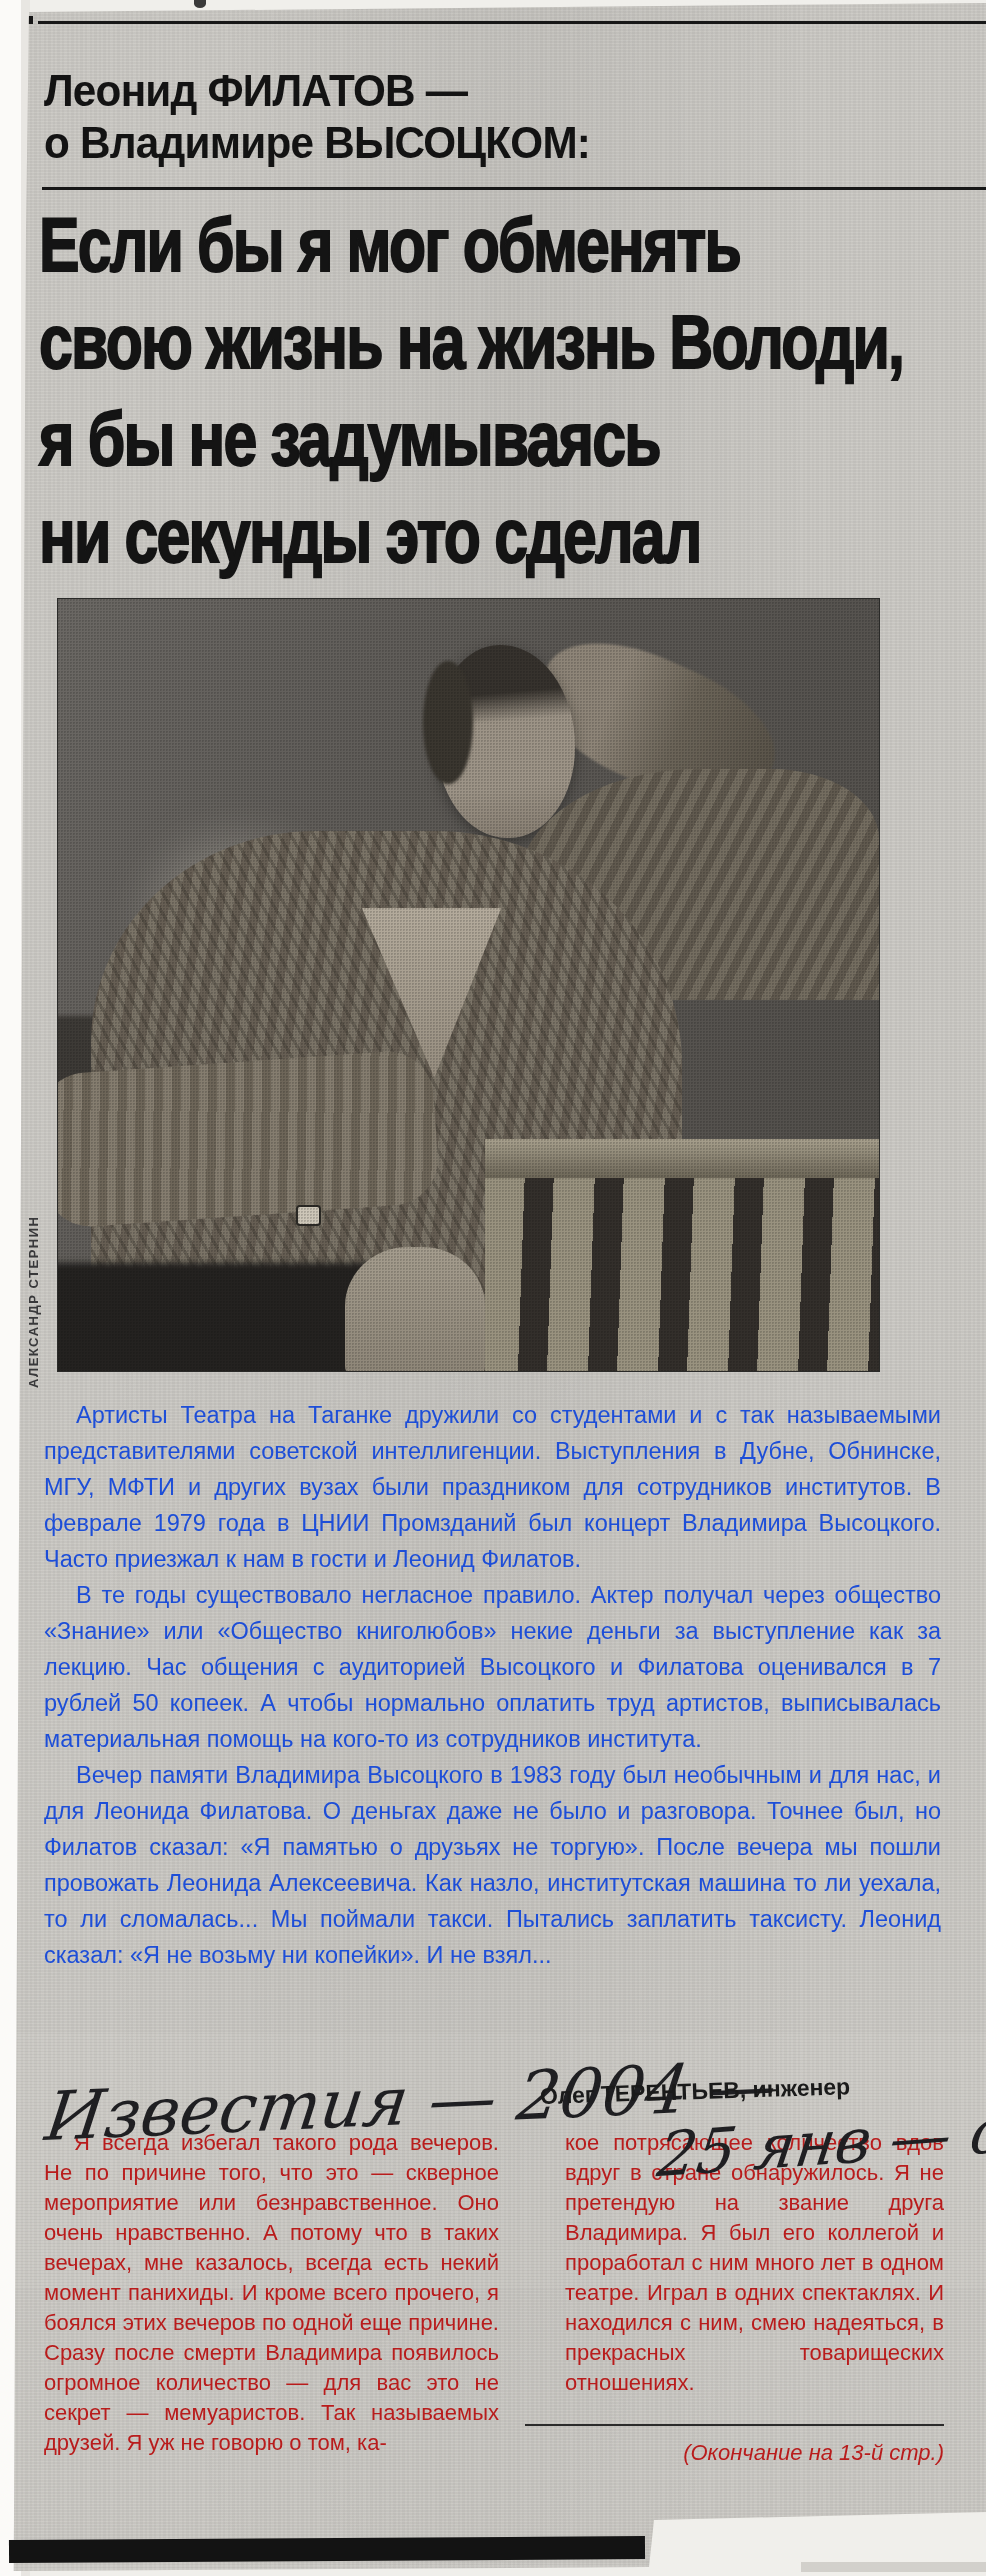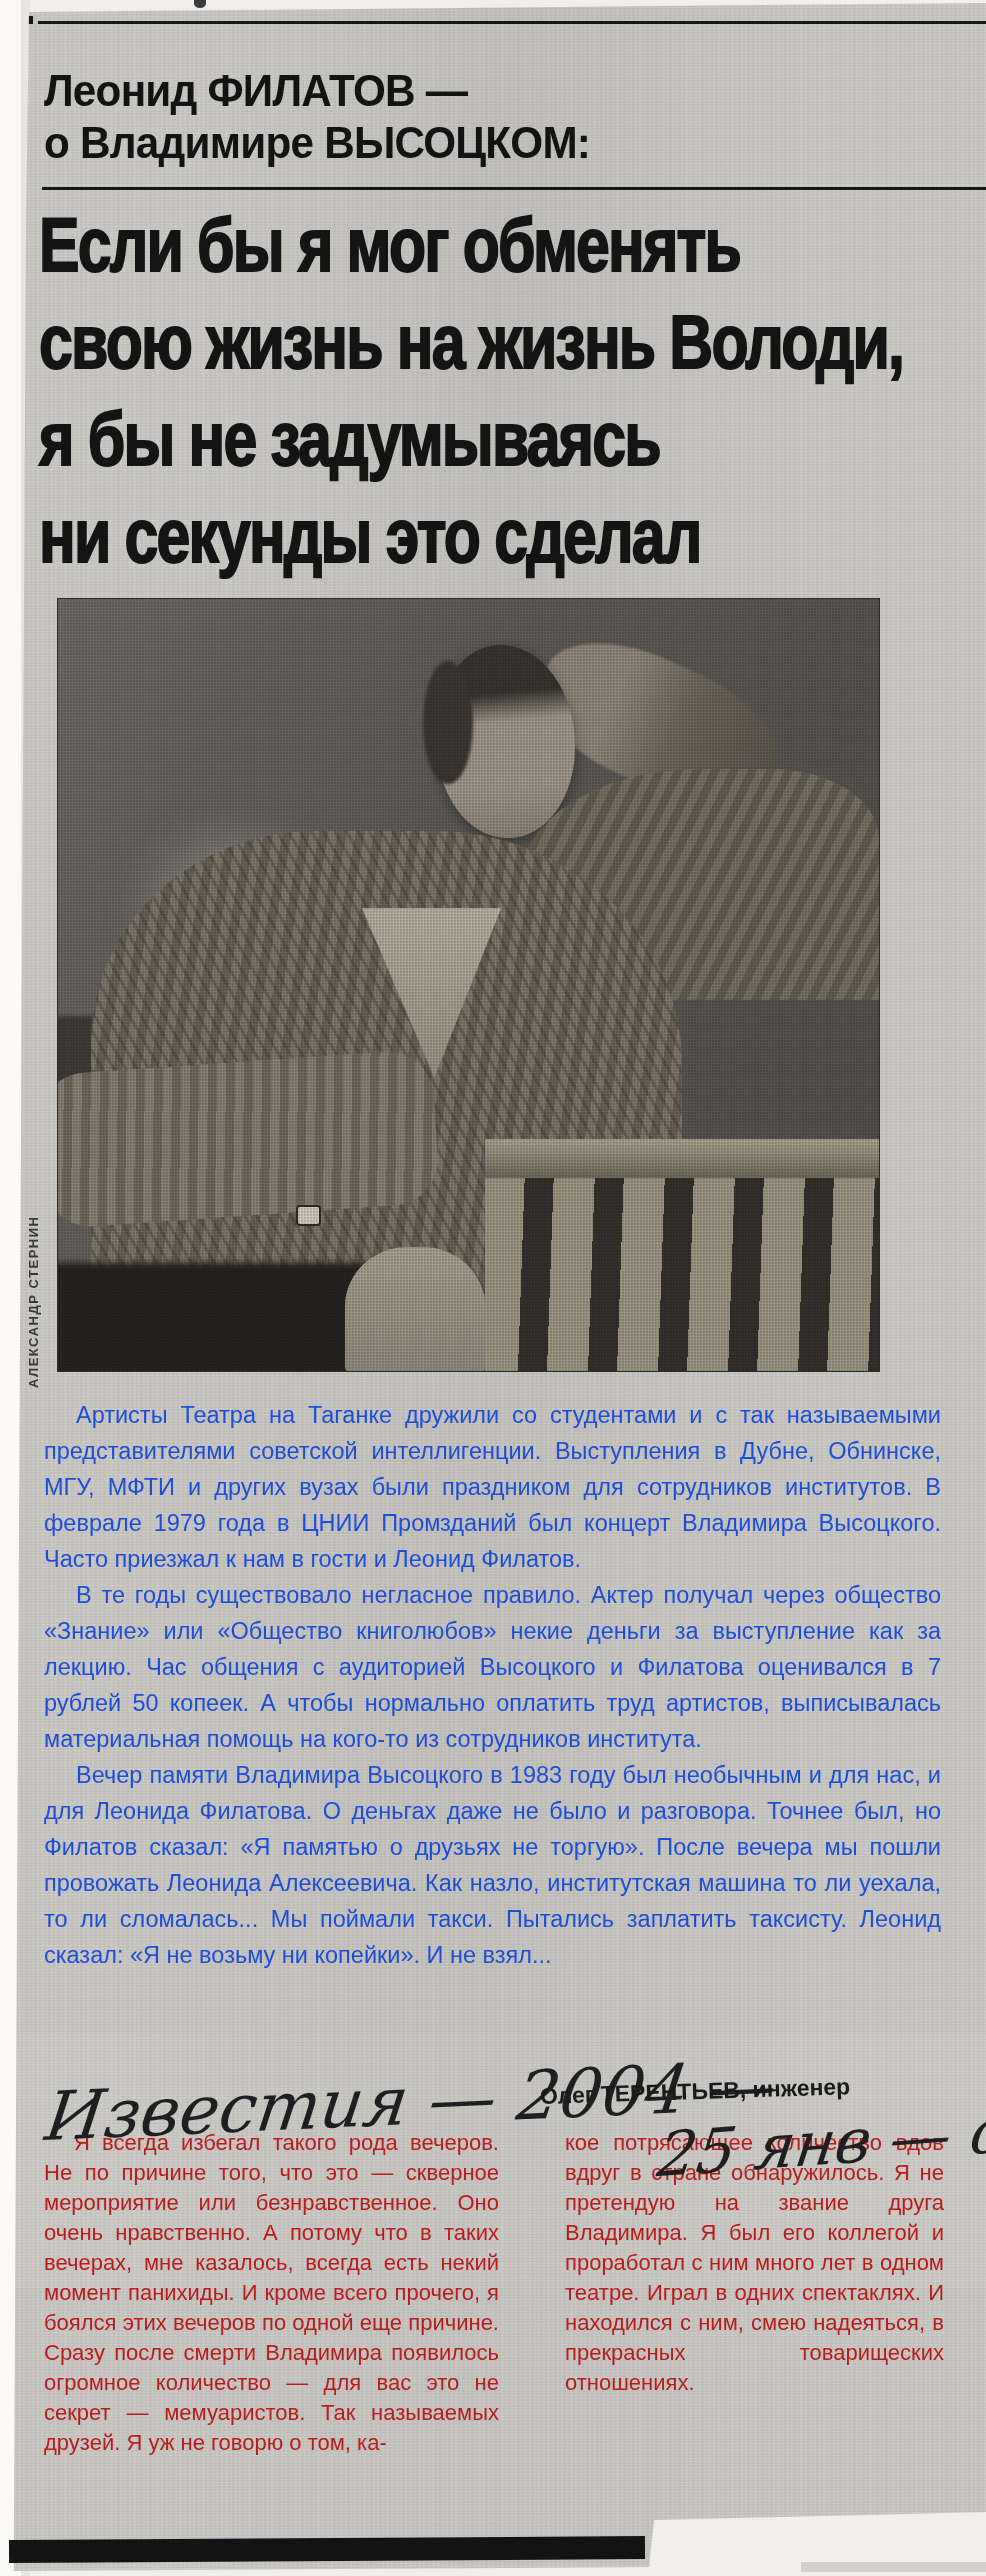--- a/index.html
+++ b/index.html
@@ -142,19 +142,20 @@
   <div class="handwriting hw1">Известия — 2004 —</div>
   <div class="handwriting hw2">25 янв — с 1, 13.</div>
   <div class="byline">Олег ТЕРЕНТЬЕВ, инженер</div>
 
   <div class="col col-left">
     <p>Я всегда избегал такого рода вечеров. Не по причине того, что это — скверное мероприятие или безнравственное. Оно очень нравственно. А потому что в таких вечерах, мне казалось, всегда есть некий момент панихиды. И кроме всего прочего, я боялся этих вечеров по одной еще причине. Сразу после смерти Владимира появилось огромное количество — для вас это не секрет — мемуаристов. Так называемых друзей. Я уж не говорю о том, ка-</p>
   </div>
 
   <div class="col col-right">
     <p class="noindent">кое потрясающее количество вдов вдруг в стране обнаружилось. Я не претендую на звание друга Владимира. Я был его коллегой и проработал с ним много лет в одном театре. Играл в одних спектаклях. И находился с ним, смею надеяться, в прекрасных товарищеских отношениях.</p>
+    <div class="continuation">(Окончание на 13-й стр.)</div>
   </div>
 
 </div>
 
 <div class="bottom-bar"></div>
 <div class="bottom-fragment"></div>
 
 
 </body></html>

